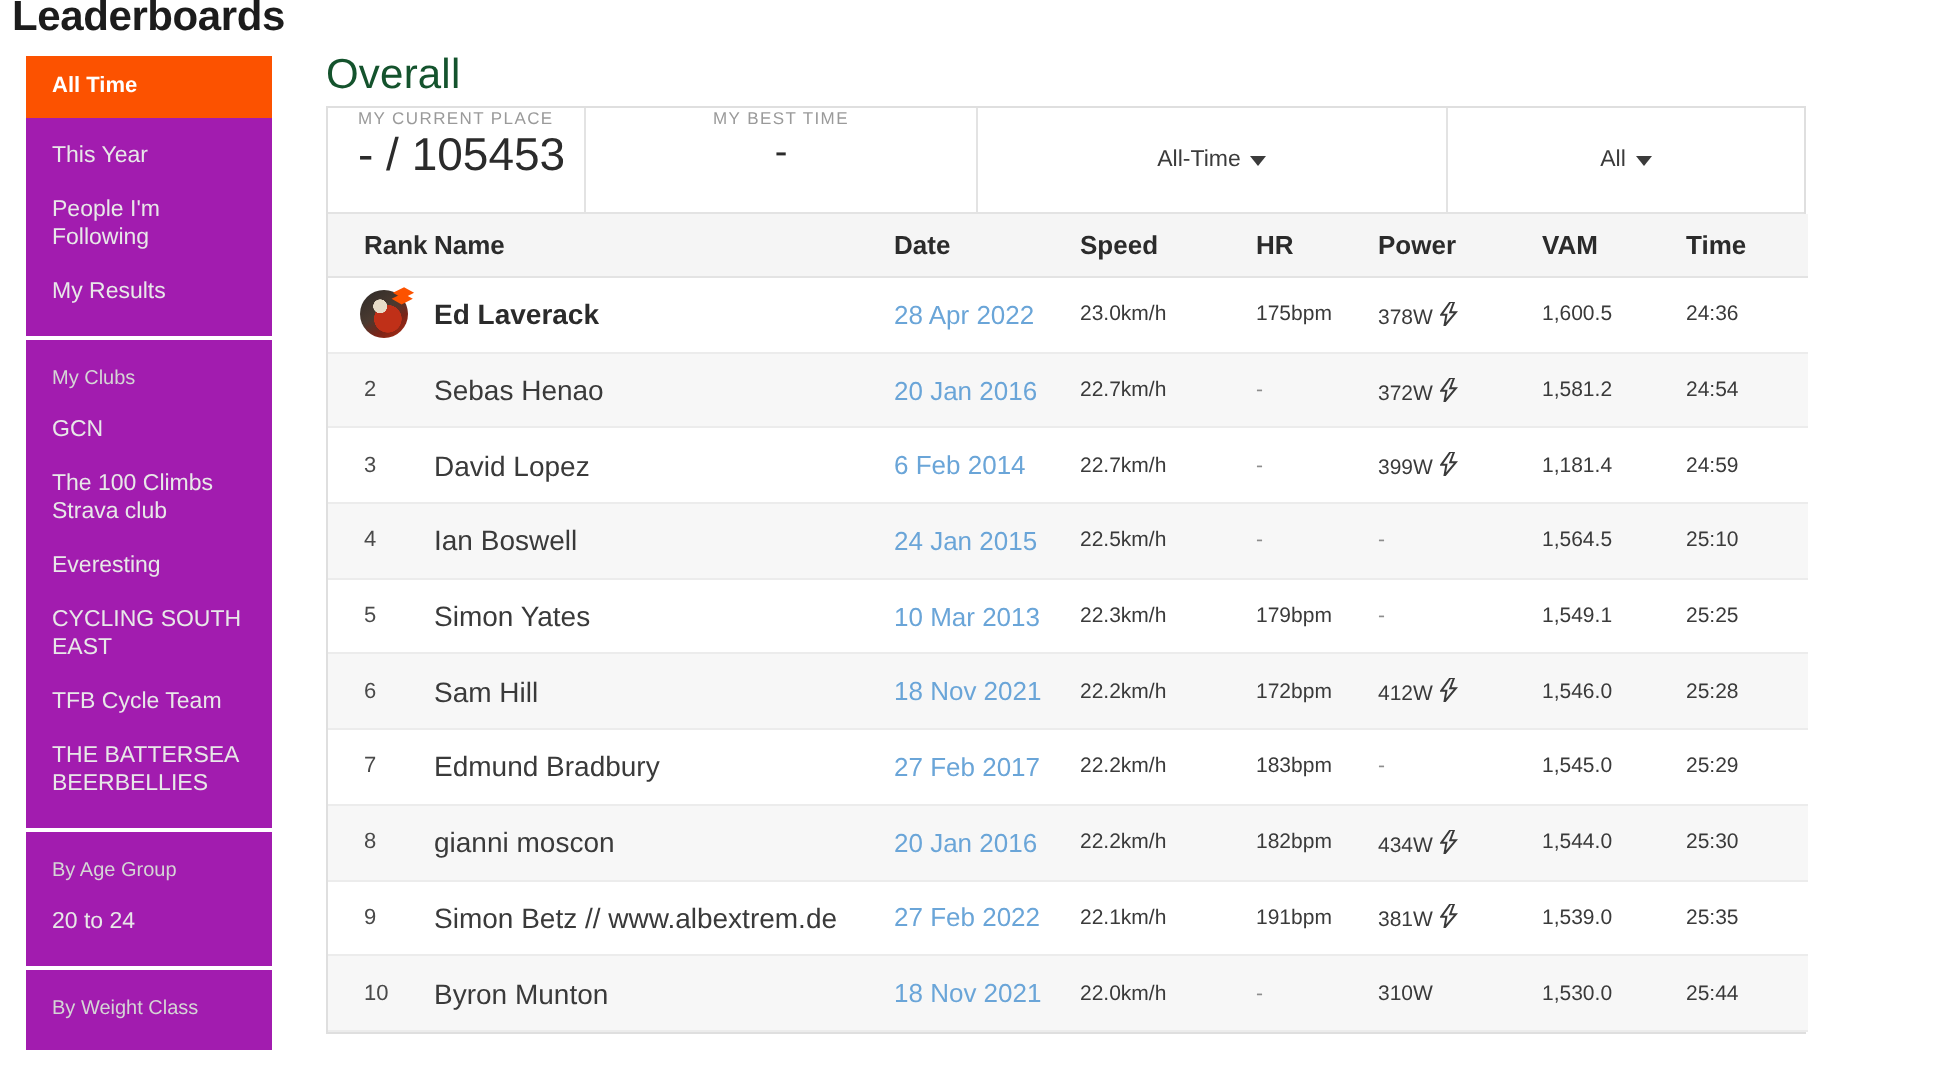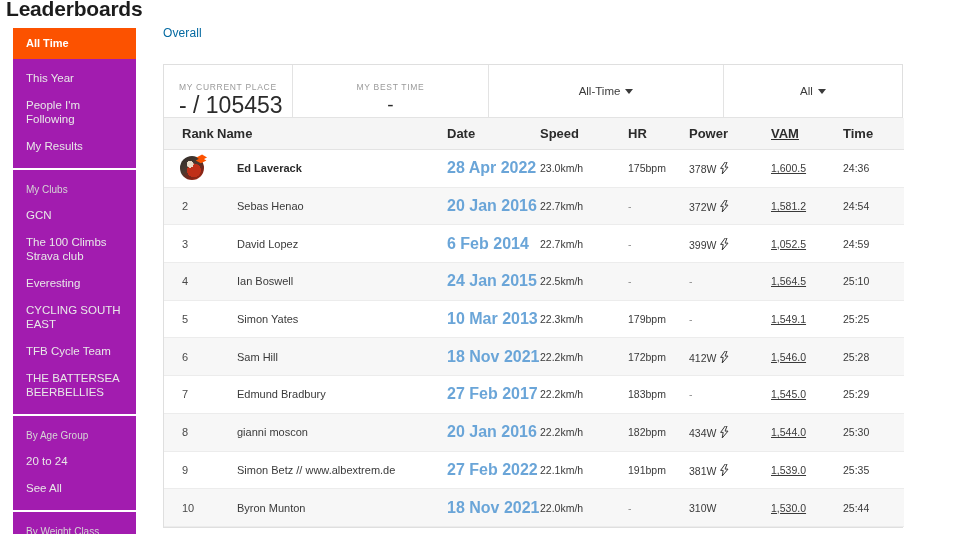--- a/index.html
+++ b/index.html
@@ -69,42 +69,42 @@
   }
 
   
   .main {
     position: absolute;
     left: 163px;
     top: 26px;
     width: 740px;
   }
   .overall-title {
-    font-size: 12px;
-    color: #0369a1;
-    margin-bottom: 24px;
+    font-size: 21px;
+    color: #14532d;
+    margin-bottom: 3px;
     letter-spacing: 0.1px;
   }
 
   .panel {
     border: 1px solid #dfdfdf;
     background: #fff;
   }
 
   
   .stats {
     display: flex;
     height: 53px;
     border-bottom: 1px solid #e3e3e3;
   }
   .stat {
     border-right: 1px solid #e3e3e3;
     display: flex;
     flex-direction: column;
-    justify-content: flex-end;
+    justify-content: flex-start;
     padding-left: 15px;
   }
   .stat:last-child { border-right: none; }
   .stat-place { width: 129px; }
   .stat-best  { width: 196px; align-items: center; padding-left: 0; }
   .stat-drop1 { width: 235px; align-items: center; padding-left: 0; justify-content: center; }
   .stat-drop2 { width: 178px; align-items: center; padding-left: 0; justify-content: center; }
 
   .stat-label {
     font-size: 8.5px;
@@ -168,28 +168,28 @@
   }
   tbody tr:nth-child(even) td { background: #f7f7f7; }
   tbody tr:nth-child(odd)  td { background: #ffffff; }
 
   .c-rank  { width: 53px;  padding-left: 18px !important; }
   .c-name  { width: 230px; }
   .c-date  { width: 93px; }
   .c-speed { width: 88px; }
   .c-hr    { width: 61px; }
   .c-power { width: 82px; }
-  .c-vam   { width: 72px; text-decoration: underline; }
+  .c-vam   { width: 72px; }
   .c-time  { width: 61px; }
 
   thead .c-rank  { padding-left: 18px; }
   .rank-num { color: #4a4a4a; font-size: 11px; }
-  .name-txt { color: #3a3a3a; font-size: 11px; margin-left: 20px; }
+  .name-txt { color: #3a3a3a; font-size: 14px; }
   tbody tr:first-child .name-txt { font-weight: bold; color: #2b2b2b; }
-  .date-link { color: #6aa5d8; font-size: 16px; cursor: pointer; font-weight: bold; }
+  .date-link { color: #6aa5d8; font-size: 13px; cursor: pointer; }
   .dash { color: #8d8d8d; }
 
   .avatar-wrap {
     position: relative;
     width: 26px; height: 26px;
     margin-left: -2px;
   }
   .avatar {
     width: 24px; height: 24px;
     border-radius: 50%;
@@ -240,21 +240,20 @@
           <div class="side-item">GCN</div>
           <div class="side-item">The 100 Climbs Strava club</div>
           <div class="side-item">Everesting</div>
           <div class="side-item">CYCLING SOUTH EAST</div>
           <div class="side-item">TFB Cycle Team</div>
           <div class="side-item">THE BATTERSEA BEERBELLIES</div>
         </div>
         <div class="side-block">
           <div class="side-item small">By Age Group</div>
           <div class="side-item">20 to 24</div>
-          <div class="side-item">See All</div>
         </div>
         <div class="side-block">
           <div class="side-item small">By Weight Class</div>
         </div>
       </div>
   </div>
 
   <div class="main">
     <div class="overall-title">Overall</div>
 
@@ -333,21 +332,21 @@
             </tr>
             <tr>
               <td class="c-rank"><span class="rank-num">3</span></td>
               <td class="c-name"><span class="name-txt">David Lopez</span></td>
               <td class="c-date"><span class="date-link">6 Feb 2014</span></td>
               <td class="c-speed"><span>22.7km/h</span></td>
               <td class="c-hr"><span class="dash">-</span></td>
               <td class="c-power"><span>399W</span><span class="bolt"><svg width="9" height="12" viewBox="0 0 9 12">
                     <path d="M5.2 0 0.6 6.4h2.6L2.2 12 8 5.1H5.1L7 0z" fill="none" stroke="#3a3a3a" stroke-width="1"></path>
                   </svg></span></td>
-              <td class="c-vam"><span>1,052.5</span></td>
+              <td class="c-vam"><span>1,181.4</span></td>
               <td class="c-time"><span>24:59</span></td>
             </tr>
             <tr>
               <td class="c-rank"><span class="rank-num">4</span></td>
               <td class="c-name"><span class="name-txt">Ian Boswell</span></td>
               <td class="c-date"><span class="date-link">24 Jan 2015</span></td>
               <td class="c-speed"><span>22.5km/h</span></td>
               <td class="c-hr"><span class="dash">-</span></td>
               <td class="c-power"><span class="dash">-</span></td>
               <td class="c-vam"><span>1,564.5</span></td>

